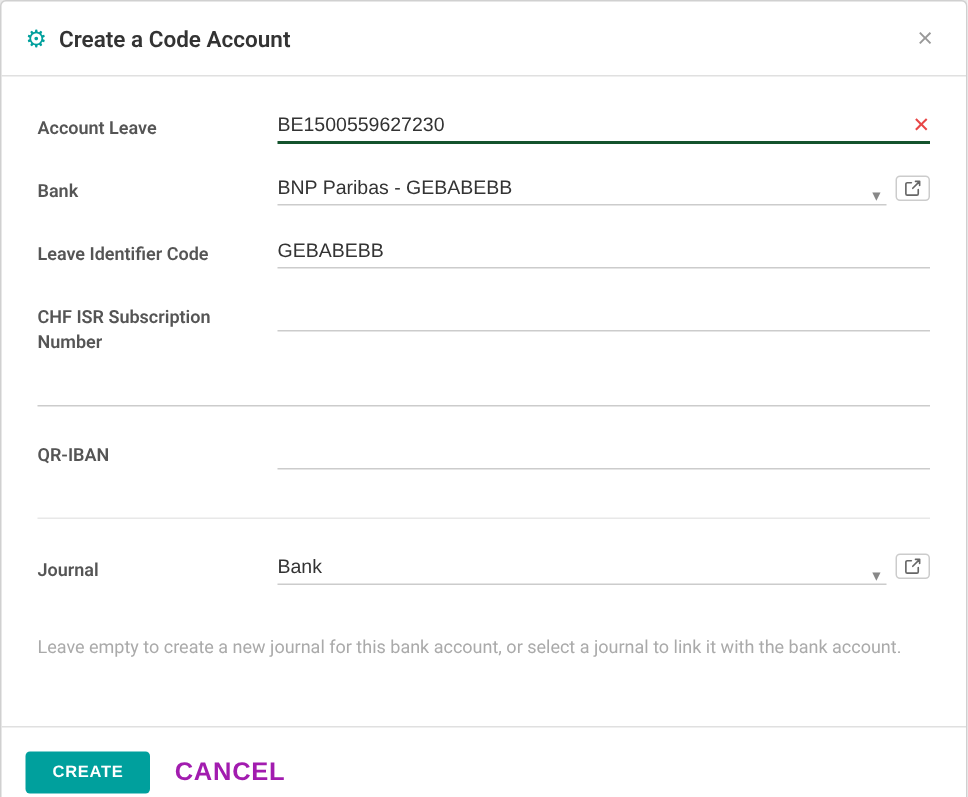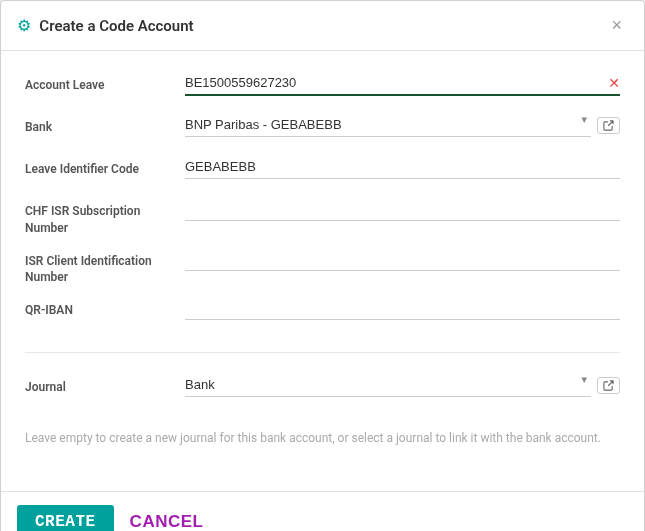--- a/index.html
+++ b/index.html
@@ -124,44 +124,43 @@
       display: flex;
       align-items: center;
       gap: 12px;
     }
     .btn-create {
       background: #00a09d;
       color: #fff;
       border: none;
       border-radius: 3px;
       padding: 8px 18px;
-      font-size: 16px;
+      font-size: 11px;
       font-weight: 700;
       cursor: pointer;
       letter-spacing: 0.5px;
       text-transform: uppercase;
-      font-family: Liberation Mono, monospace;
     }
     .btn-cancel {
       background: none;
       border: none;
       color: #a21caf;
       font-size: 17px;
       font-weight: 700;
       cursor: pointer;
       letter-spacing: 0.5px;
       text-transform: uppercase;
       padding: 8px 4px;
     }
     
     .select-container {
       position: relative;
       flex: 1;
       display: flex;
-      align-items: flex-start;
+      align-items: flex-end;
     }
     .select-container select {
       flex: 1;
       border: none;
       border-bottom: 1px solid #ccc;
       outline: none;
       padding: 4px 20px 4px 0;
       font-size: 13px;
       color: #333;
       background: transparent;
@@ -229,21 +228,20 @@
       </div>
 
       <div class="form-row">
         <label class="form-label">CHF ISR Subscription Number</label>
         <div class="form-field">
           <input class="form-input" type="text" style="">
         </div>
       </div>
 
       <div class="form-row">
-        <label class="form-label">ISR Client Identification Number</label>
         <div class="form-field">
           <input class="form-input" type="text" style="">
         </div>
       </div>
 
       <div class="form-row">
         <label class="form-label">QR-IBAN</label>
         <div class="form-field">
           <input class="form-input" type="text" style="">
         </div>

